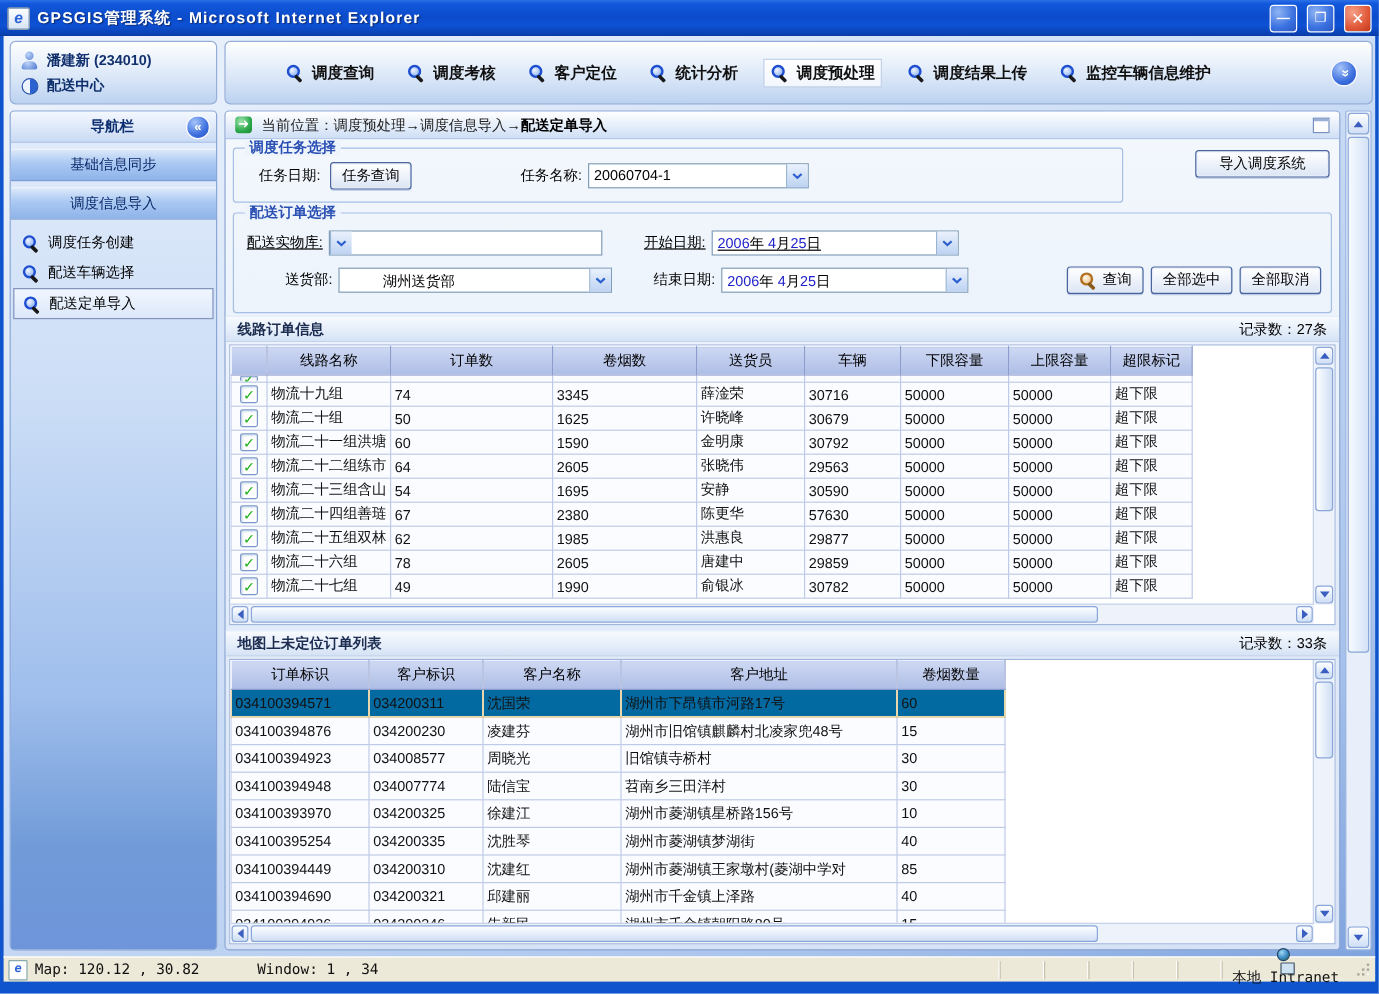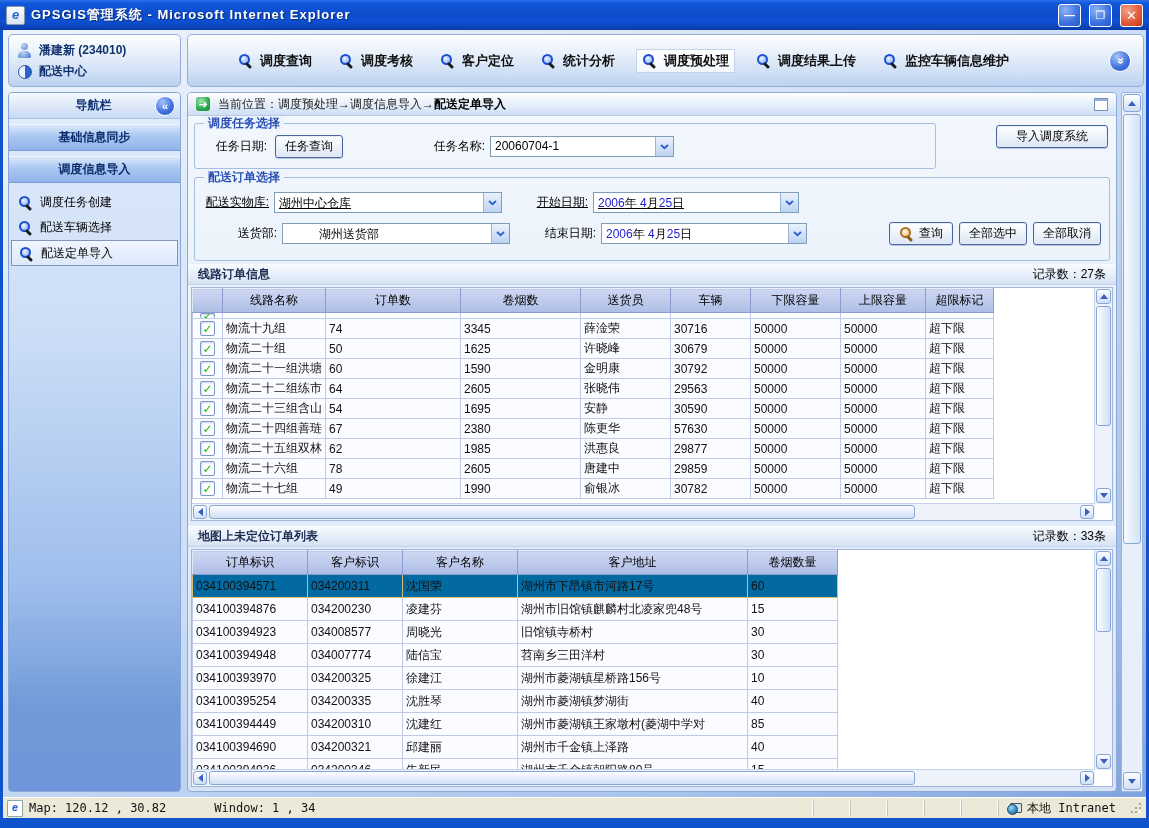--- a/index.html
+++ b/index.html
@@ -49,21 +49,21 @@
   .mag.orange b{background:#8a5a18;}
 
   
   .sidebar{position:absolute;left:5px;top:62px;width:173px;bottom:6px;box-sizing:border-box;
     border:1px solid #8aa6d6;border-radius:4px;overflow:hidden;
     background:linear-gradient(#e2ecfb 0%,#cbddf6 35%,#9fbeec 70%,#709bd8 88%,#6e95da 100%);}
   .sb-head{height:25px;display:flex;align-items:center;background:linear-gradient(#f4f8fe,#c9daf4);
     border-bottom:1px solid #a8c0e6;padding:0 5px;}
   .sb-head .t{flex:1;text-align:center;font-weight:bold;color:#0c2e70;}
   .sb-circ{width:18px;height:18px;font-size:11px;}
-  .sb-group{height:25px;margin-top:5px;display:flex;align-items:center;justify-content:center;font-weight:bold;color:#0a2a6a;
+  .sb-group{height:25px;margin-top:5px;display:flex;align-items:center;justify-content:center;font-weight:normal;color:#0a2a6a;
     background:linear-gradient(#dbe8fa,#aac8f2 45%,#8fb4ea);border-top:1px solid #eef4fd;border-bottom:1px solid #7d9cd0;}
   .sb-items{margin-top:7px;}
   .sb-item{height:24px;display:flex;align-items:center;gap:7px;padding:0 4px 0 7px;margin:1px 2px;color:#000;white-space:nowrap;}
   .sb-item.active{border:1px solid #8495bd;background:linear-gradient(#f0f6fe,#dce8fa);}
 
   
   .main-panel{position:absolute;left:184px;top:62px;width:930px;bottom:6px;box-sizing:border-box;
     border:1px solid #90a8d4;border-radius:4px;background:linear-gradient(#f4f8fd,#e2ecf9 60%,#d6e3f6);overflow:hidden;}
   .crumb{position:absolute;top:0;left:0;right:0;height:22px;display:flex;align-items:center;gap:8px;padding:0 8px;
     background:linear-gradient(#ffffff,#cfdff6);border-bottom:1px solid #b6c8e8;}
@@ -125,21 +125,21 @@
   .outer-sb .sb-btn{width:18px;height:18px;left:1px;}
   .outer-sb .sb-thumb{left:1px;width:18px;top:21px;height:430px;background:linear-gradient(90deg,#f6faff,#d4e2f6);}
 
   
   .statusbar{position:absolute;left:3px;right:3px;bottom:10px;height:20px;background:#ece9d8;border-top:1px solid #fff;
     display:flex;align-items:center;padding:0 4px;font-family:"DejaVu Sans Mono","Liberation Mono",monospace;font-size:12px;color:#111;}
   .page-ico{width:14px;height:15px;background:#fff;border:1px solid #8aa;border-radius:1px;margin-right:6px;
     color:#2b64d8;font-weight:bold;font-style:italic;font-size:10px;line-height:13px;text-align:center;}
   .sep{width:36px;height:15px;border-left:1px solid #c6c2ae;box-shadow:-1px 0 0 #fff;}
   .zone{display:flex;align-items:center;gap:5px;padding:0 8px;border-left:1px solid #c6c2ae;box-shadow:-1px 0 0 #fff;height:15px;
-    font-family:"DejaVu Sans Mono","Liberation Mono",monospace;}
+    font-family:"DejaVu Sans Mono","Liberation Mono",monospace;flex-direction:column;}
   .zone-ico{width:15px;height:13px;position:relative;}
   .zone-ico i{position:absolute;left:3px;top:1px;width:10px;height:8px;background:#cfe2f2;border:1px solid #456;border-radius:1px;}
   .zone-ico b{position:absolute;left:0;bottom:0;width:9px;height:9px;border-radius:50%;
     background:radial-gradient(circle at 35% 30%,#9fd8f0,#3a8ac8 55%,#2a6a3a);border:1px solid #246;}
   .grip{width:12px;height:12px;margin-left:6px;position:relative;}
   .grip::before{content:"";position:absolute;right:1px;bottom:1px;width:2px;height:2px;background:#aca899;
     box-shadow:0 0 0 1px #fff inset,-4px 0 0 #aca899,-8px 0 0 #aca899,0 -4px 0 #aca899,-4px -4px 0 #aca899,0 -8px 0 #aca899;}
 </style>
 </head>
 <body>
@@ -288,21 +288,20 @@
           </span>
         </div>
       </div>
       <span class="xp-btn" style="position:absolute;top:32px;right:8px;width:112px;">导入调度系统</span>
 
       <div class="fieldset" style="left:6px;top:84px;right:6px;height:82px;">
         <span class="legend">配送订单选择</span>
         <div class="frow" style="left:0;top:14px;text-decoration:underline;">
           <span class="flabel" style="width:74px;">配送实物库:</span>
           <span class="combo" style="width:228px;margin-left:5px;">
-            <span class="val">湖州中心仓库</span>
             <span class="drop">
                 <svg width="9" height="6">
                   <path d="M1 1 L4.5 4.2 L8 1" stroke="#2b5fd0" stroke-width="1.8" fill="none"></path>
                 </svg>
               </span>
           </span>
           <span class="flabel" style="width:64px;margin-left:22px;">开始日期:</span>
           <span class="combo" style="width:206px;margin-left:5px;">
             <span class="val"><span class="dnum">2006</span><span class="dunit">年 </span><span class="dnum">4</span><span class="dunit">月</span><span class="dnum">25</span><span class="dunit">日</span></span>
             <span class="drop">

